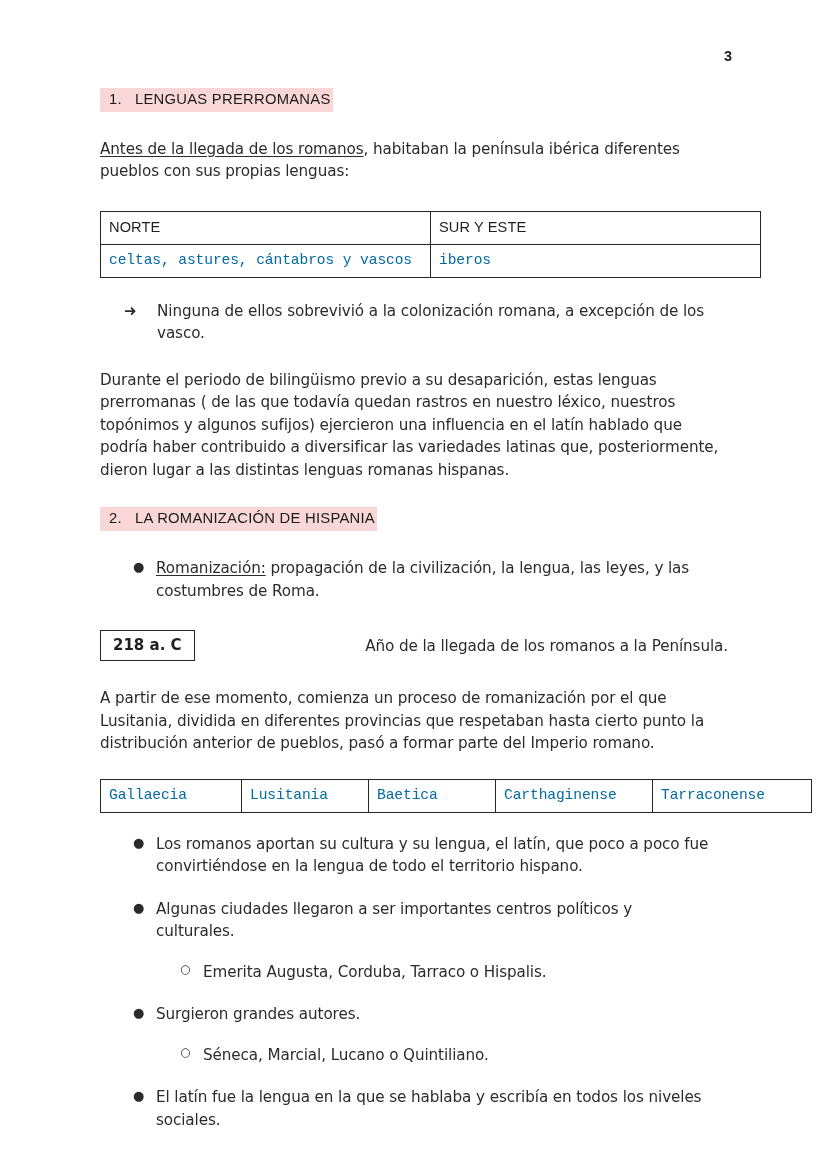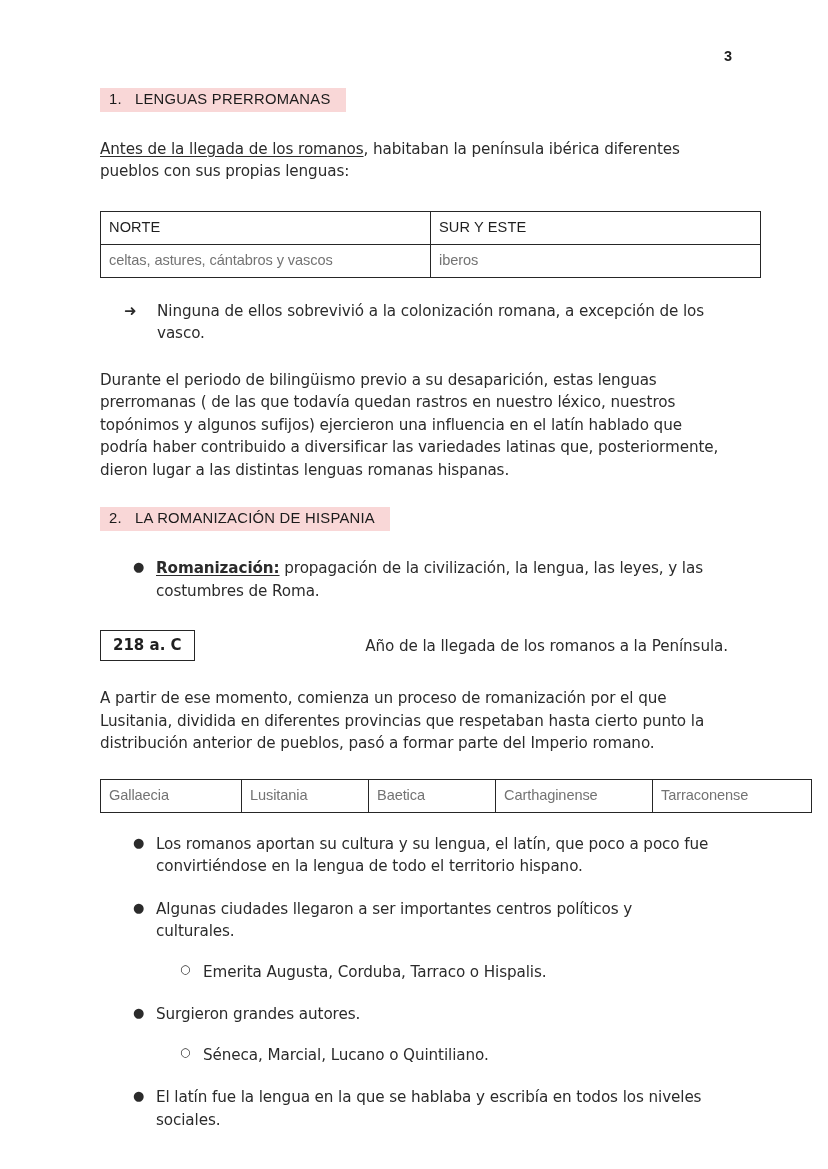--- a/index.html
+++ b/index.html
@@ -40,55 +40,55 @@
     font-family: "Liberation Sans", sans-serif;
     font-size: 14.8px;
     color: #1b1b1b;
     letter-spacing: 0.25px;
     line-height: 1.0;
     margin: 0;
     display: block;
   }
   .section-heading .hl {
     background: #f9d7d7;
-    padding: 4px 15px 5px 9px;
+    padding: 4px 2px 5px 9px;
     display: inline-block;
     white-space: pre;
   }
   .section-heading .num {
     display: inline-block;
     min-width: 26px;
   }
 
   
   .para {
     font-family: "DejaVu Sans", sans-serif;
     font-size: 15.2px;
     line-height: 1.48;
     color: #2b2b2b;
     margin: 0;
     letter-spacing: -0.1px;
     font-weight: 400;
   }
   .u { text-decoration: underline; text-underline-offset: 2px; }
-  .bold-u { font-weight: 700; text-decoration: underline; text-underline-offset: 2px; }
+  .bold-u { font-weight: 400; text-decoration: underline; text-underline-offset: 2px; }
 
   
   .doc-table {
     border-collapse: collapse;
     width: 626px;
     table-layout: fixed;
     border-radius: 9px;
   }
   .doc-table td {
     border: 1.6px solid #262626;
     padding: 6px 8px 7px 8px;
-    font-family: Liberation Sans, sans-serif;
+    font-family: Liberation Mono, monospace;
     font-size: 14.6px;
-    color: #737373;
+    color: #0369a1;
     line-height: 1.3;
     vertical-align: middle;
     letter-spacing: -0.1px;
   }
   .doc-table td.hdr {
     font-family: "Liberation Sans", sans-serif;
     font-size: 14.6px;
     letter-spacing: 0.1px;
     color: #1f1f1f;
   }

